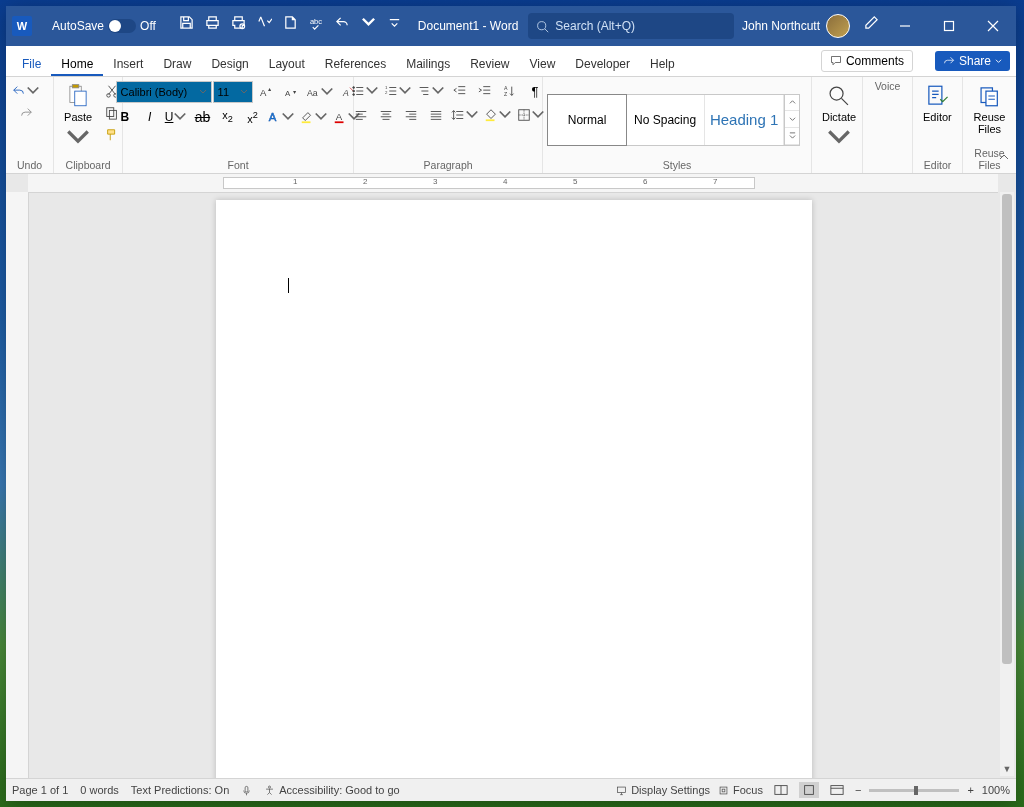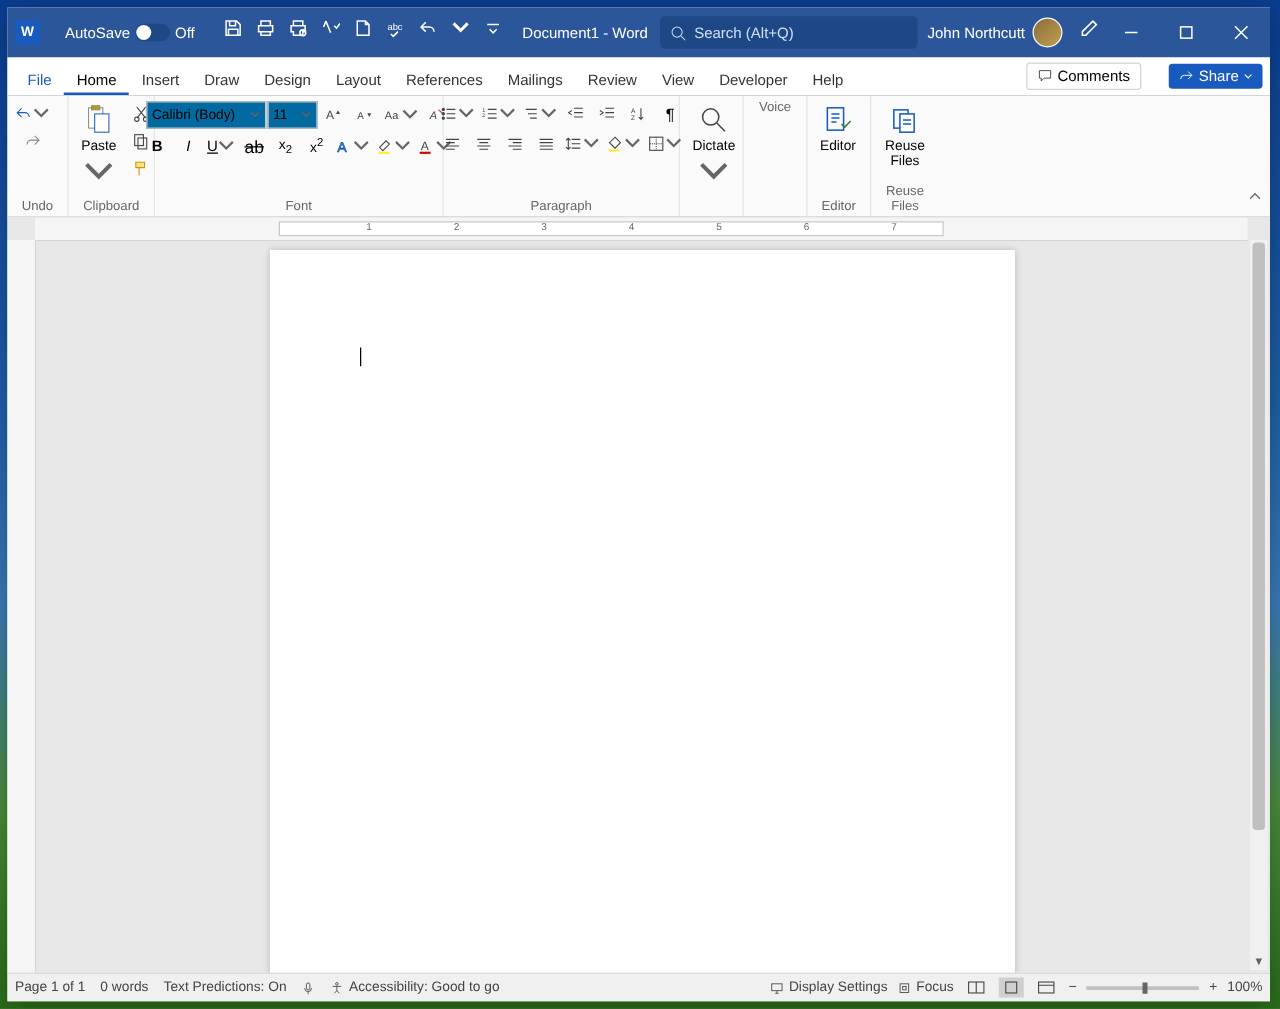--- a/index.html
+++ b/index.html
@@ -457,20 +457,47 @@
                 <svg class="dd-caret" viewBox="0 0 8 8" style="stroke:#666;fill:none">
                   <path d="M1 2l3 3 3-3"></path>
                 </svg>
               </div>
         </div>
       </div>
         </div>
       <div class="group-label">Paragraph</div>
     </div>
 
+    <div class="group" style="width:266px">
+      <div class="group-body" style="align-items:center">
+        <div class="styles-gal">
+          <div class="style-item sel-on">Normal</div>
+          <div class="style-item">No Spacing</div>
+          <div class="style-item h1">Heading 1</div>
+          <div class="gal-nav">
+            <div>
+                <svg width="7" height="7" viewBox="0 0 8 8" style="stroke:#666;fill:none">
+                  <path d="M1 5l3-3 3 3"></path>
+                </svg>
+              </div>
+            <div>
+                <svg width="7" height="7" viewBox="0 0 8 8" style="stroke:#666;fill:none">
+                  <path d="M1 2l3 3 3-3"></path>
+                </svg>
+              </div>
+            <div>
+                <svg width="7" height="7" viewBox="0 0 8 8" style="stroke:#666;fill:none">
+                  <path d="M1 1h6M1 4l3 3 3-3"></path>
+                </svg>
+              </div>
+          </div>
+        </div>
+      </div>
+      <div class="group-label">Styles</div>
+    </div>
 
     <div class="group" style="width:42px">
       <div class="group-body">
           <div class="bigbtn">
         <svg viewBox="0 0 32 32" style="stroke:#444;fill:none;stroke-width:1.5">
               <circle cx="13" cy="13" r="8"></circle>
               <path d="M19 19l8 8"></path>
             </svg>
         <span>Dictate</span>
         <svg class="dd-caret" viewBox="0 0 8 8" style="stroke:#666;fill:none">

